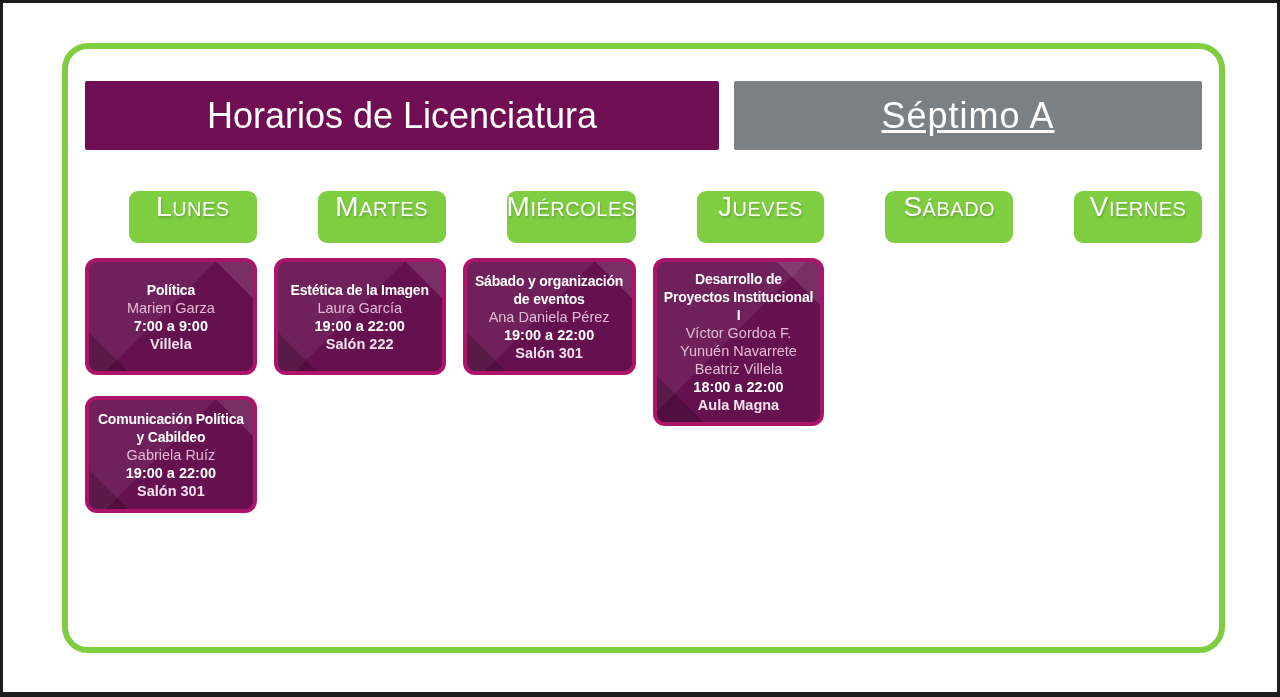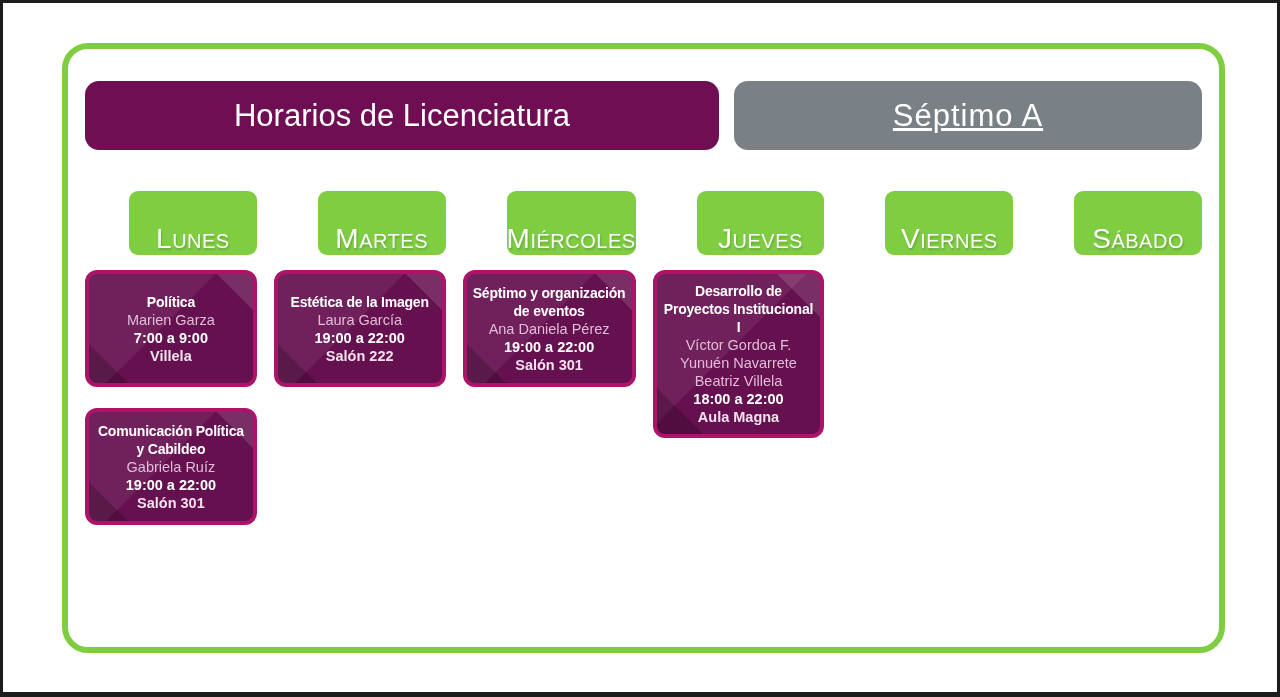--- a/index.html
+++ b/index.html
@@ -23,38 +23,38 @@
     width: 1163px;
     height: 610px;
     box-sizing: border-box;
     border: 6px solid var(--green, #7FCE42);
     border-radius: 26px;
     padding: 32px 17px 0 17px;
   }
 
   .header-row { display: flex; gap: 15px; height: 69px; margin-bottom: 41px; }
   .pill {
-    border-radius: 14px;
+    border-radius: 2px;
     display: flex;
     align-items: center;
     justify-content: center;
     color: #ffffff;
-    font-size: 31px;
+    font-size: 36px;
   }
   .pill-left  { flex: 0 0 634px; background: var(--purple, #700E54); }
   .pill-right { flex: 1; background: var(--gray, #7A8186); letter-spacing: 1px; text-decoration: underline; }
 
   .days-grid { display: grid; grid-template-columns: repeat(6, 1fr); column-gap: 17px; }
 
   .day-header {
-    height: 64px;
+    height: 52px;
     background: var(--green, #7FCE42);
     border-radius: 9px;
     display: flex;
-    align-items: flex-end;
+    align-items: flex-start;
     justify-content: center;
     margin-bottom: 15px;
     margin-left: 44px;
   }
   .day-label {
     display: block;
     text-align: center;
     color: #ffffff;
     text-transform: uppercase;
     font-size: 20px;
@@ -133,21 +133,21 @@
               <div class="card-room">Salón 222</div>
             </div>
           </div>
         </div>
         <div class="day-column">
           <div class="day-header">
             <span class="day-label">Miércoles</span>
           </div>
           <div class="cards">
             <div class="class-card">
-              <div class="card-title">Séptimo y organización de eventos</div>
+              <div class="card-title">Sábado y organización de eventos</div>
               <div class="card-teacher">Ana Daniela Pérez</div>
               <div class="card-time">19:00 a 22:00</div>
               <div class="card-room">Salón 301</div>
             </div>
           </div>
         </div>
         <div class="day-column">
           <div class="day-header">
             <span class="day-label">Jueves</span>
           </div>
@@ -157,26 +157,26 @@
               <div class="card-teacher">Víctor Gordoa F.</div>
               <div class="card-teacher">Yunuén Navarrete</div>
               <div class="card-teacher">Beatriz Villela</div>
               <div class="card-time">18:00 a 22:00</div>
               <div class="card-room">Aula Magna</div>
             </div>
           </div>
         </div>
         <div class="day-column">
           <div class="day-header">
-            <span class="day-label">Viernes</span>
+            <span class="day-label">Sábado</span>
           </div>
           <div class="cards"></div>
         </div>
         <div class="day-column">
           <div class="day-header">
-            <span class="day-label">Sábado</span>
+            <span class="day-label">Viernes</span>
           </div>
           <div class="cards"></div>
         </div>
       </div>
 
   </div>
 </div>
 
 </body></html>

